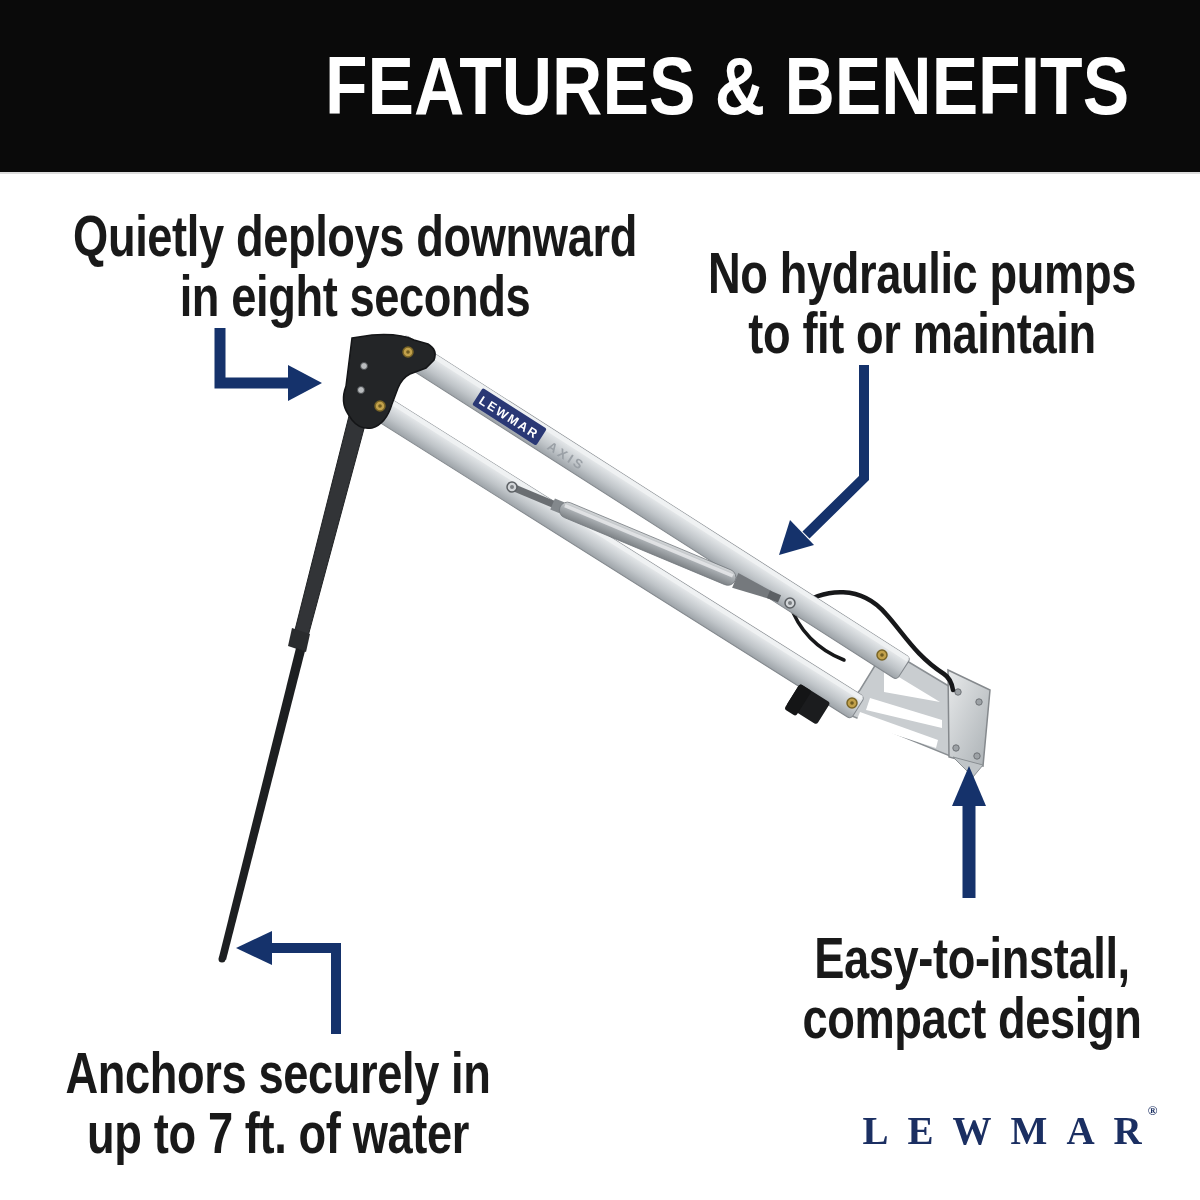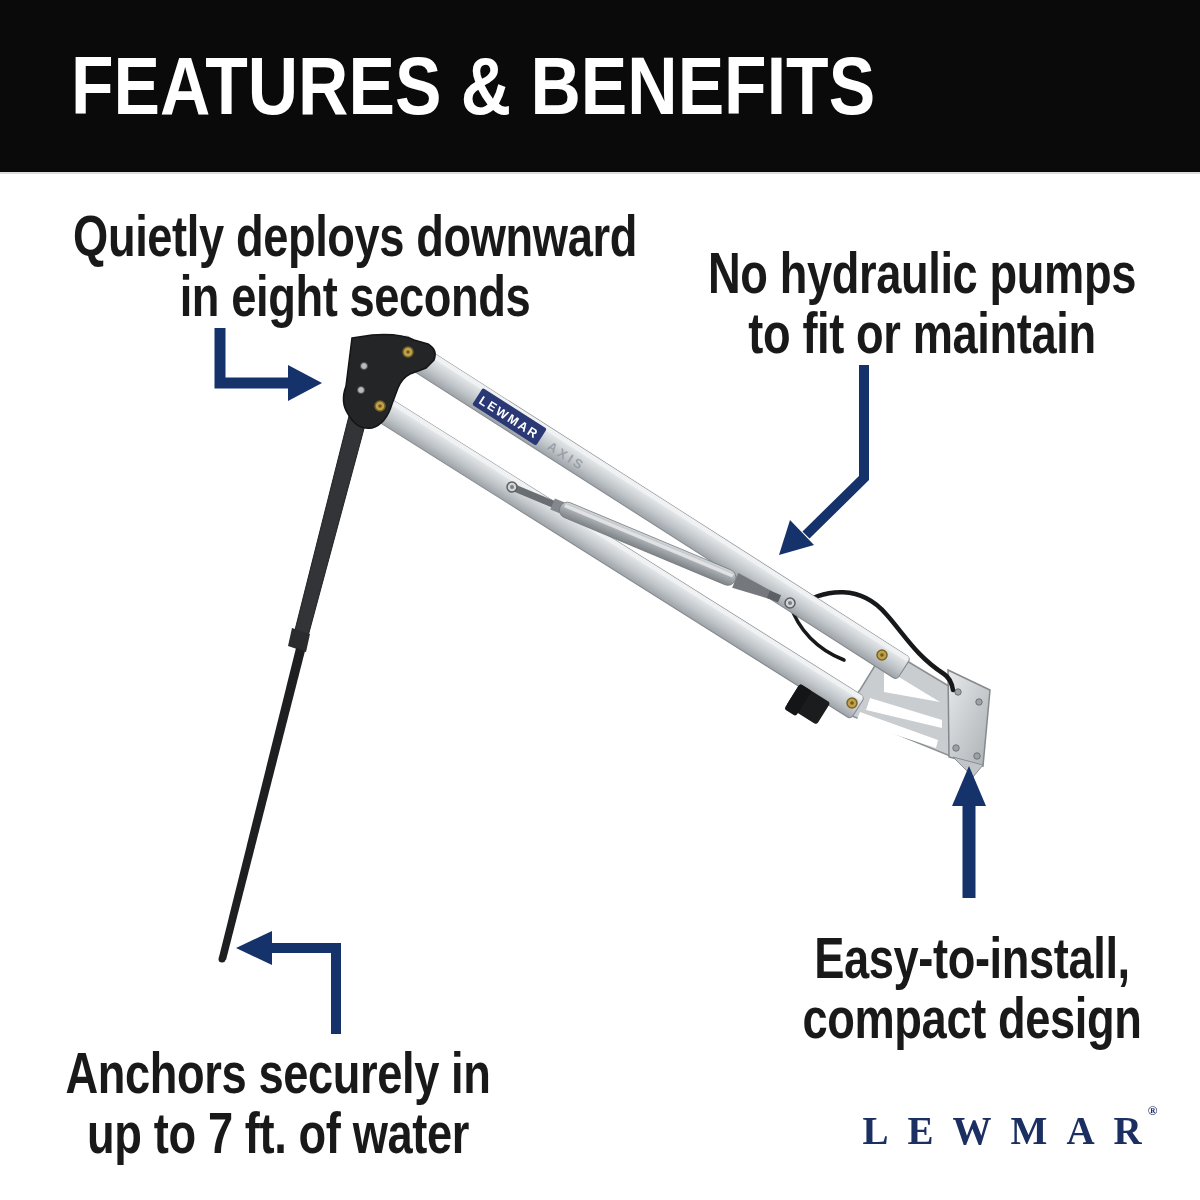--- a/index.html
+++ b/index.html
@@ -1,21 +1,21 @@
 <!DOCTYPE html>
 <html><head>
 <meta charset="utf-8">
 <style>
   html,body{margin:0;padding:0;background:#ffffff;}
   .page{position:relative;width:1200px;height:1200px;background:#ffffff;overflow:hidden;
         font-family:"Liberation Sans", sans-serif;}
 
   
   .title-bar{position:absolute;left:0;top:0;width:1200px;height:172px;background:#0a0a0a;
-             display:flex;align-items:center;justify-content:flex-start;border-bottom:2px solid #dcdcdc;}
+             display:flex;align-items:center;justify-content:flex-end;border-bottom:2px solid #dcdcdc;}
   .title-bar h1{margin:0;color:#ffffff;font-size:82px;font-weight:bold;letter-spacing:0px;
                 transform:scaleX(0.85);transform-origin:50% 50%;white-space:nowrap;}
 
   
   .art{position:absolute;left:0;top:0;width:1200px;height:1200px;}
 
   
   .callout{position:absolute;text-align:center;color:#191919;font-weight:bold;
            font-size:58px;line-height:60px;letter-spacing:-0.5px;}
   .callout .line{display:block;white-space:nowrap;transform:scaleX(0.78);transform-origin:50% 50%;}

